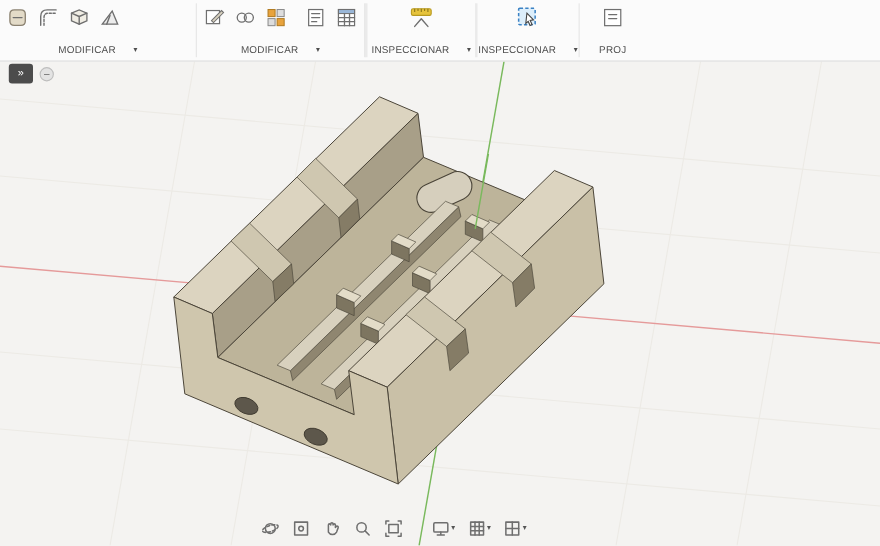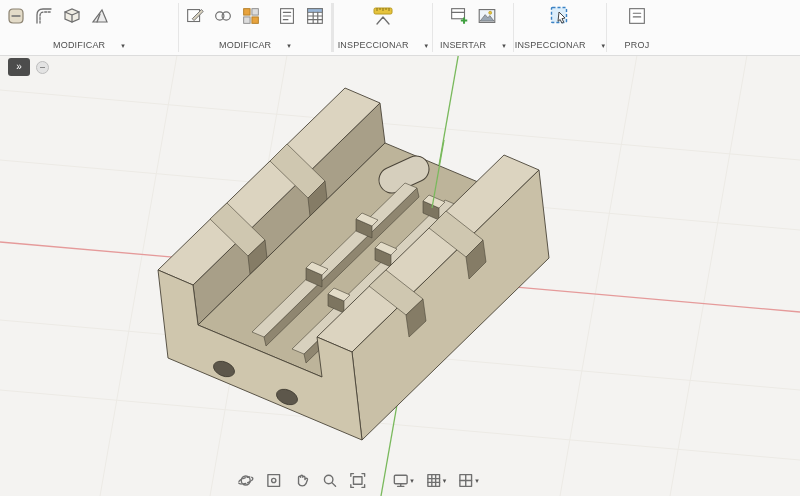--- a/index.html
+++ b/index.html
@@ -150,42 +150,20 @@
           </svg>
       </button>
     </div>
     <div class="tlabel">
       <span>INSPECCIONAR</span>
       <span class="caret">▾</span>
     </div>
   </div>
   <div class="tsep"></div>
 
-  <div class="tgroup" style="width:80px">
-    <div class="ticons">
-      <button class="tbtn">
-        <svg width="22" height="22" viewBox="0 0 24 24">
-            <rect x="4" y="4" width="14" height="11" fill="#ffffff" stroke="#6f6f6f" stroke-width="1.2"></rect>
-            <path d="M4 8 H18" class="icon-stroke"></path>
-            <path d="M17.5 13.5 V20.5 M14 17 H21" stroke="#3fa03f" stroke-width="2.2" fill="none"></path>
-          </svg>
-      </button>
-      <button class="tbtn">
-        <svg width="22" height="22" viewBox="0 0 24 24">
-            <rect x="3.5" y="5" width="17" height="14" fill="#eef4f9" stroke="#6f6f6f" stroke-width="1.2"></rect>
-            <path d="M4.5 17.5 L10 10.5 L13 14 L15 11.5 L19.5 17.5 Z" fill="#9aa7b4" stroke="#6f6f6f" stroke-width=".8"></path>
-            <circle cx="15.5" cy="8.5" r="1.6" fill="#e6c33c" stroke="#b89a20" stroke-width=".8"></circle>
-          </svg>
-      </button>
-    </div>
-    <div class="tlabel">
-      <span>INSERTAR</span>
-      <span class="caret">▾</span>
-    </div>
-  </div>
   <div class="tsep"></div>
 
   <div class="tgroup" style="width:92px">
     <div class="ticons">
       <button class="tbtn">
         <svg width="24" height="24" viewBox="0 0 24 24">
             <rect x="3.5" y="3.5" width="15" height="15" rx="1" fill="#dceefb" stroke="#3b82c4" stroke-width="1.4" stroke-dasharray="3 2"></rect>
             <path d="M11 8 L17 14 L14 14.6 L15.7 18.2 L13.9 19.1 L12.2 15.5 L10 17.4 Z" fill="#ffffff" stroke="#444444" stroke-width="1"></path>
           </svg>
       </button>

